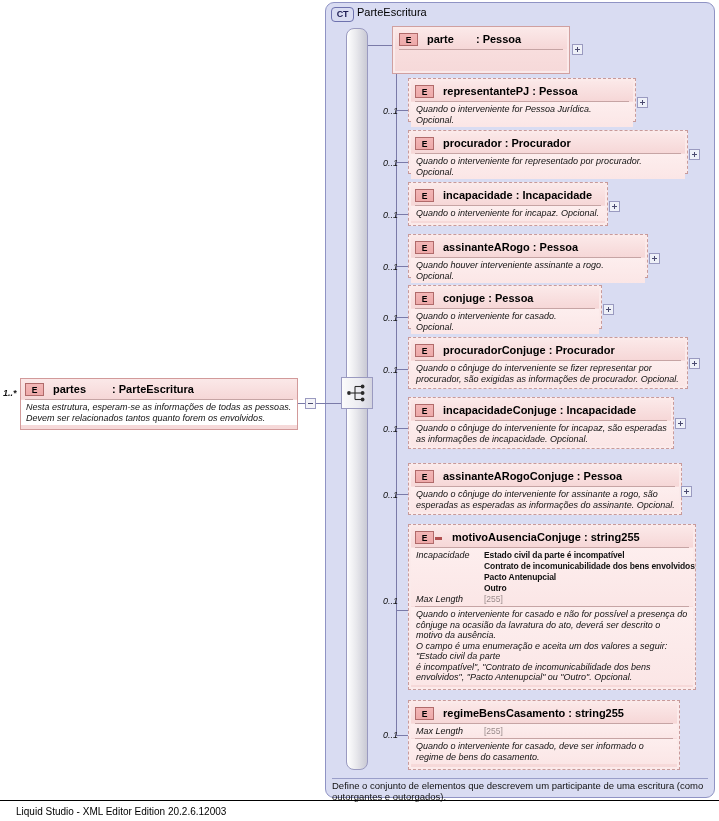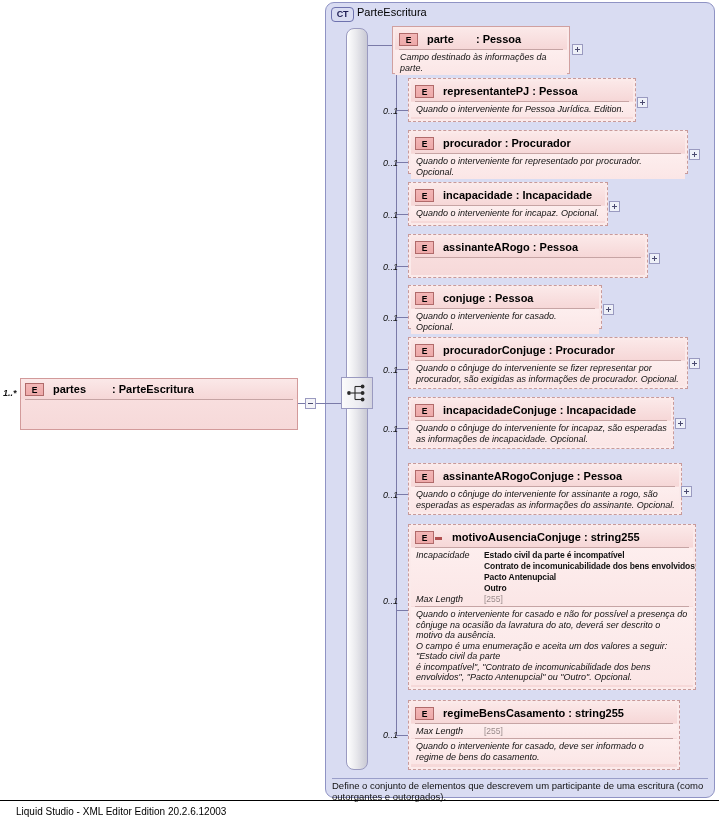--- a/index.html
+++ b/index.html
@@ -291,46 +291,46 @@
 
   <div id="root-occ">1..*</div>
   <div id="root-card">
     <div class="ecard-inner">
       <div class="ecard-head">
         <div class="e-badge">E</div>
         <div class="e-name">partes</div>
         <div class="e-name" style="margin-left:26px;">: ParteEscritura</div>
       </div>
       <div class="e-sep"></div>
+      <div class="e-desc" style="background:#fff;">Nesta estrutura, esperam-se as informações de todas as pessoas. Devem ser relacionados tantos quanto forem os envolvidos.</div>
     </div>
   </div>
   <div id="root-collapse"></div>
 
   <div class="ecard solid" style="left:392px; top:26px; width:178px; height:48px;">
     <div class="ecard-inner">
       <div class="ecard-head">
         <div class="e-badge">E</div>
         <div class="e-name">parte</div>
         <div class="e-name" style="margin-left:22px;text-align:right;">: Pessoa</div>
       </div>
       <div class="e-sep"></div>
-      <div class="e-desc">Campo destinado às informações da parte.</div>
     </div>
   </div>
   <div class="plus" style="left:572px; top:44px;"></div>
 
   <div class="occ" style="left:383px; top:106px;">0..1</div>
   <div class="ecard" style="left:408px; top:78px; width:228px; height:44px;">
     <div class="ecard-inner">
       <div class="ecard-head">
         <div class="e-badge">E</div>
         <div class="e-name">representantePJ : Pessoa</div>
       </div>
       <div class="e-sep"></div>
-      <div class="e-desc">Quando o interveniente for Pessoa Jurídica. Edition.</div>
+      <div class="e-desc">Quando o interveniente for Pessoa Jurídica. Opcional.</div>
     </div>
   </div>
   <div class="plus" style="left:637px; top:97px;"></div>
 
   <div class="occ" style="left:383px; top:158px;">0..1</div>
   <div class="ecard" style="left:408px; top:130px; width:280px; height:44px;">
     <div class="ecard-inner">
       <div class="ecard-head">
         <div class="e-badge">E</div>
         <div class="e-name">procurador : Procurador</div>
@@ -355,20 +355,21 @@
   <div class="plus" style="left:609px; top:201px;"></div>
 
   <div class="occ" style="left:383px; top:262px;">0..1</div>
   <div class="ecard" style="left:408px; top:234px; width:240px; height:44px;">
     <div class="ecard-inner">
       <div class="ecard-head">
         <div class="e-badge">E</div>
         <div class="e-name">assinanteARogo : Pessoa</div>
       </div>
       <div class="e-sep"></div>
+      <div class="e-desc">Quando houver interveniente assinante a rogo. Opcional.</div>
     </div>
   </div>
   <div class="plus" style="left:649px; top:253px;"></div>
 
   <div class="occ" style="left:383px; top:313px;">0..1</div>
   <div class="ecard" style="left:408px; top:285px; width:194px; height:44px;">
     <div class="ecard-inner">
       <div class="ecard-head">
         <div class="e-badge">E</div>
         <div class="e-name">conjuge  : Pessoa</div>

